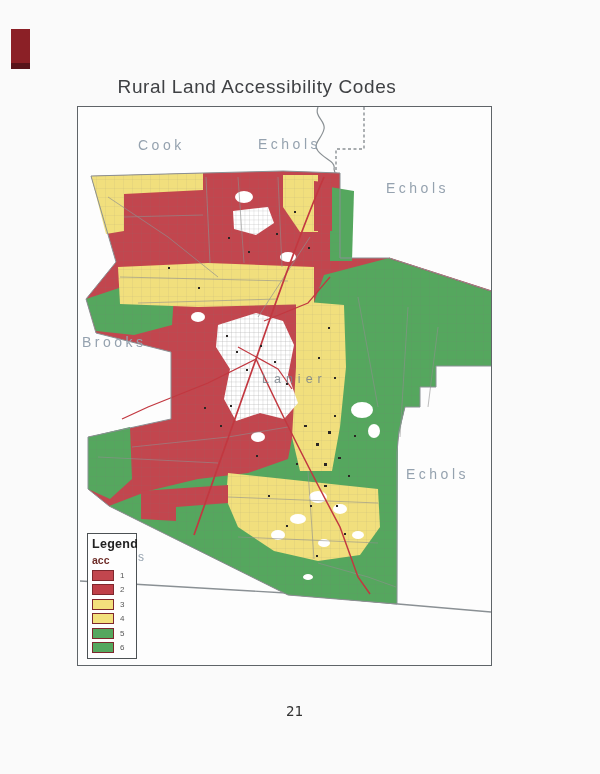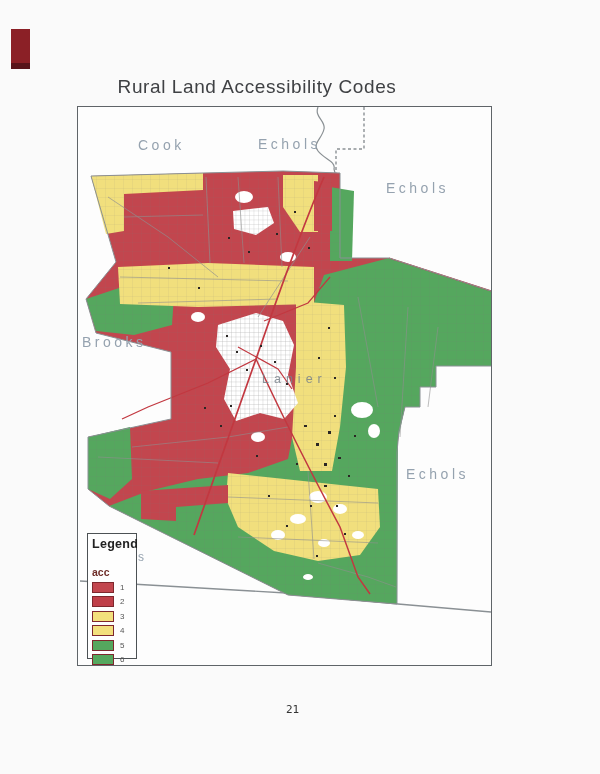--- a/index.html
+++ b/index.html
@@ -34,26 +34,26 @@
   .lbl-brooks{left:82px;top:322px;margin-top:12px;}
   .lbl-echols{left:406px;top:466px;}
   .lbl-lowndes{left:262px;top:372px;color:#78828b;letter-spacing:5px;font-size:12.5px;opacity:.85;}
   .lbl-stray{left:138px;top:550px;font-size:12px;letter-spacing:0;}
   .legend{
     position:absolute;left:87px;top:533px;width:50px;height:126px;
     background:#fefefe;border:1.5px solid #4c5154;box-sizing:border-box;
     padding:3px 0 0 4px;z-index:5;
   }
   .legend-title{font-size:12.5px;font-weight:bold;color:#222;letter-spacing:.3px;}
-  .legend-field{font-size:10.5px;font-weight:bold;color:#6e2d28;margin-top:15px;}
+  .legend-field{font-size:10.5px;font-weight:bold;color:#6e2d28;margin-top:3px;}
   .legend-row{display:flex;align-items:center;margin-top:3.5px;}
   .legend-swatch{width:22px;height:11px;border:1px solid #7e272d;box-sizing:border-box;}
   .legend-num{font-size:8px;color:#555;margin-left:6px;}
   .page-number{
-    position:absolute;left:286px;top:703px;font-size:11px;color:#333;
+    position:absolute;left:286px;top:703px;font-size:14px;color:#333;
     font-family:"DejaVu Sans Mono", monospace;
   }
 </style>
 </head>
 <body>
 
 <div class="page">
 
   <div class="scan-artifact" style="background: rgb(139, 32, 38);"></div>
 

